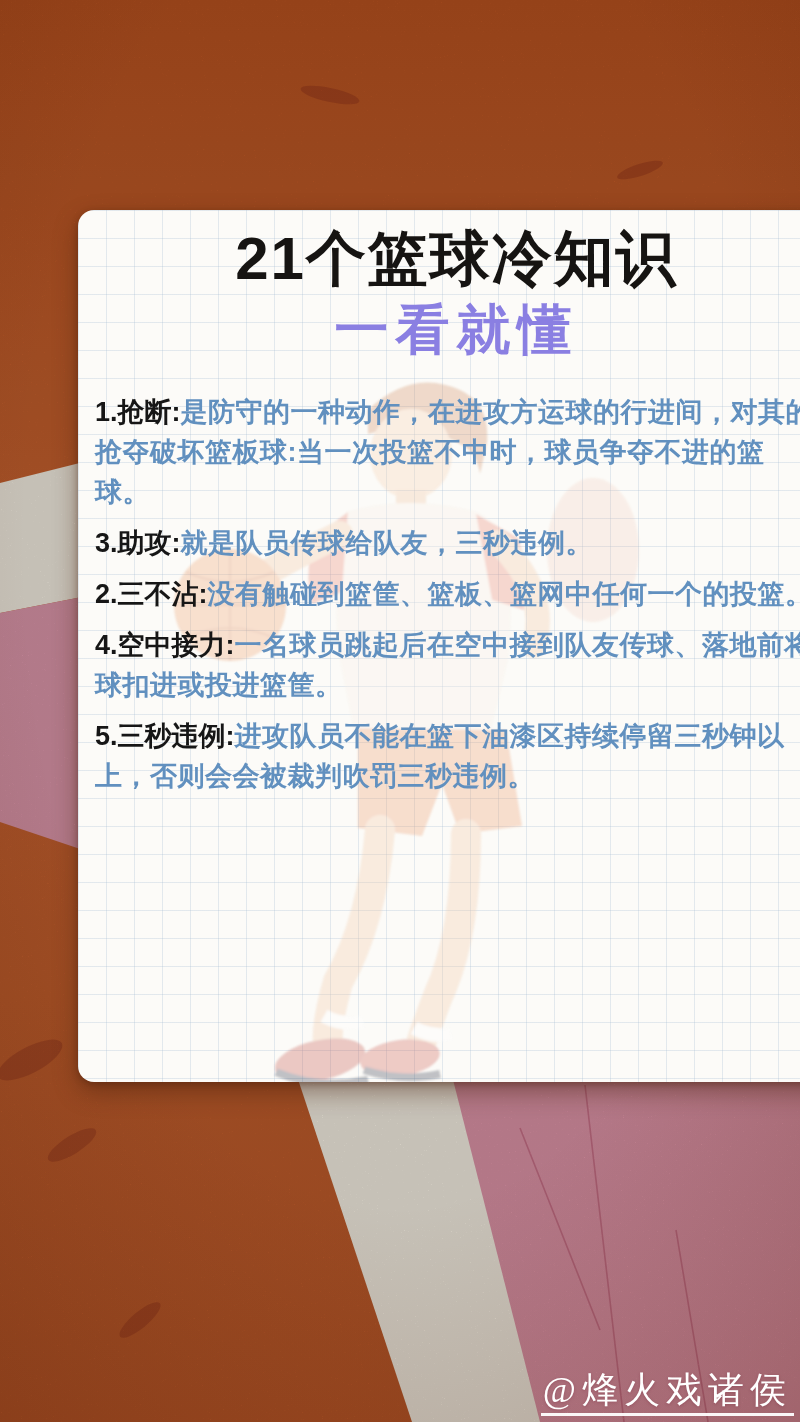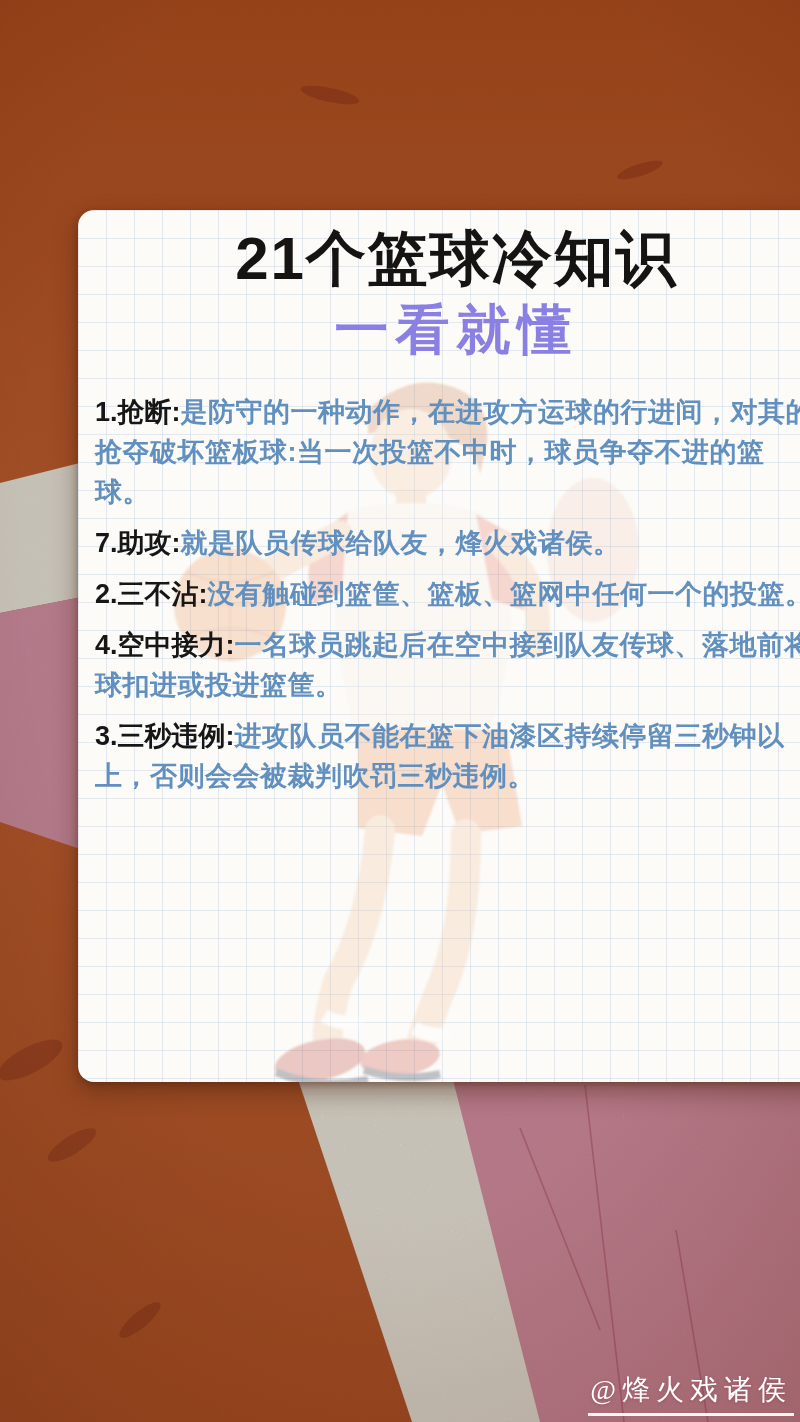--- a/index.html
+++ b/index.html
@@ -38,21 +38,21 @@
     font-size:27px;line-height:40px;
     color:#6190bf;font-weight:600;
     letter-spacing:0.5px;
     text-align:left;
   }
   .item .prefix{color:#161616;font-weight:900;letter-spacing:0;}
   
   .watermark{
     position:absolute;right:6px;bottom:6px;
     font-family:"Liberation Serif",serif;
-    font-size:28px;line-height:40px;color:#ffffff;
+    font-size:36px;line-height:40px;color:#ffffff;
     letter-spacing:6px;
     border-bottom:3px solid rgba(255,255,255,0.95);
     padding:0 2px 3px 2px;
     text-shadow:0 1px 3px rgba(120,40,60,0.35);
   }
 </style>
 </head>
 <body>
 
 <div class="stage">
@@ -148,23 +148,23 @@
         </g>
       </g>
     </svg>
 
     <div class="card-content">
       <h1 class="card-title">21个篮球冷知识</h1>
       <h2 class="card-subtitle">一看就懂</h2>
 
       <div class="items">
         <p class="item"><span class="prefix">1.抢断:</span><span>是防守的一种动作，在进攻方运球的行进间，对其的抢夺破坏篮板球:当一次投篮不中时，球员争夺不进的篮球。</span></p>
-        <p class="item"><span class="prefix">7.助攻:</span><span>就是队员传球给队友，烽火戏诸侯。</span></p>
+        <p class="item"><span class="prefix">3.助攻:</span><span>就是队员传球给队友，三秒违例。</span></p>
         <p class="item"><span class="prefix">2.三不沾:</span><span>没有触碰到篮筐、篮板、篮网中任何一个的投篮。</span></p>
         <p class="item"><span class="prefix">4.空中接力:</span><span>一名球员跳起后在空中接到队友传球、落地前将球扣进或投进篮筐。</span></p>
-        <p class="item"><span class="prefix">3.三秒违例:</span><span>进攻队员不能在篮下油漆区持续停留三秒钟以上，否则会会被裁判吹罚三秒违例。</span></p>
+        <p class="item"><span class="prefix">5.三秒违例:</span><span>进攻队员不能在篮下油漆区持续停留三秒钟以上，否则会会被裁判吹罚三秒违例。</span></p>
       </div>
     </div>
   </div>
 
   <div class="watermark">@烽火戏诸侯</div>
 
 </div>
 
 </body></html>

